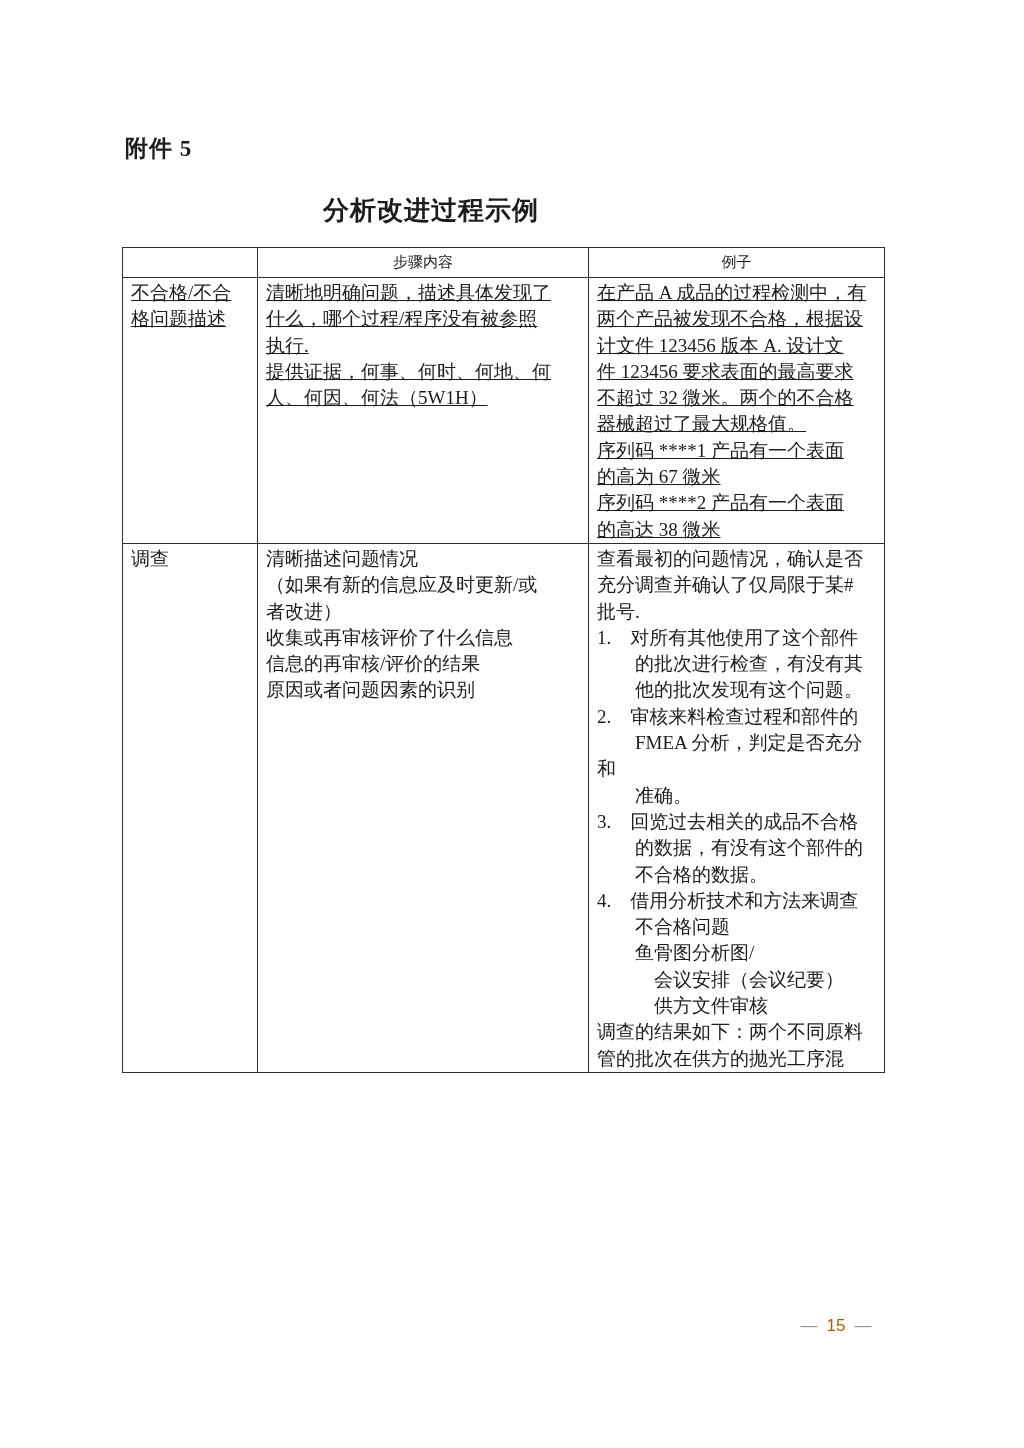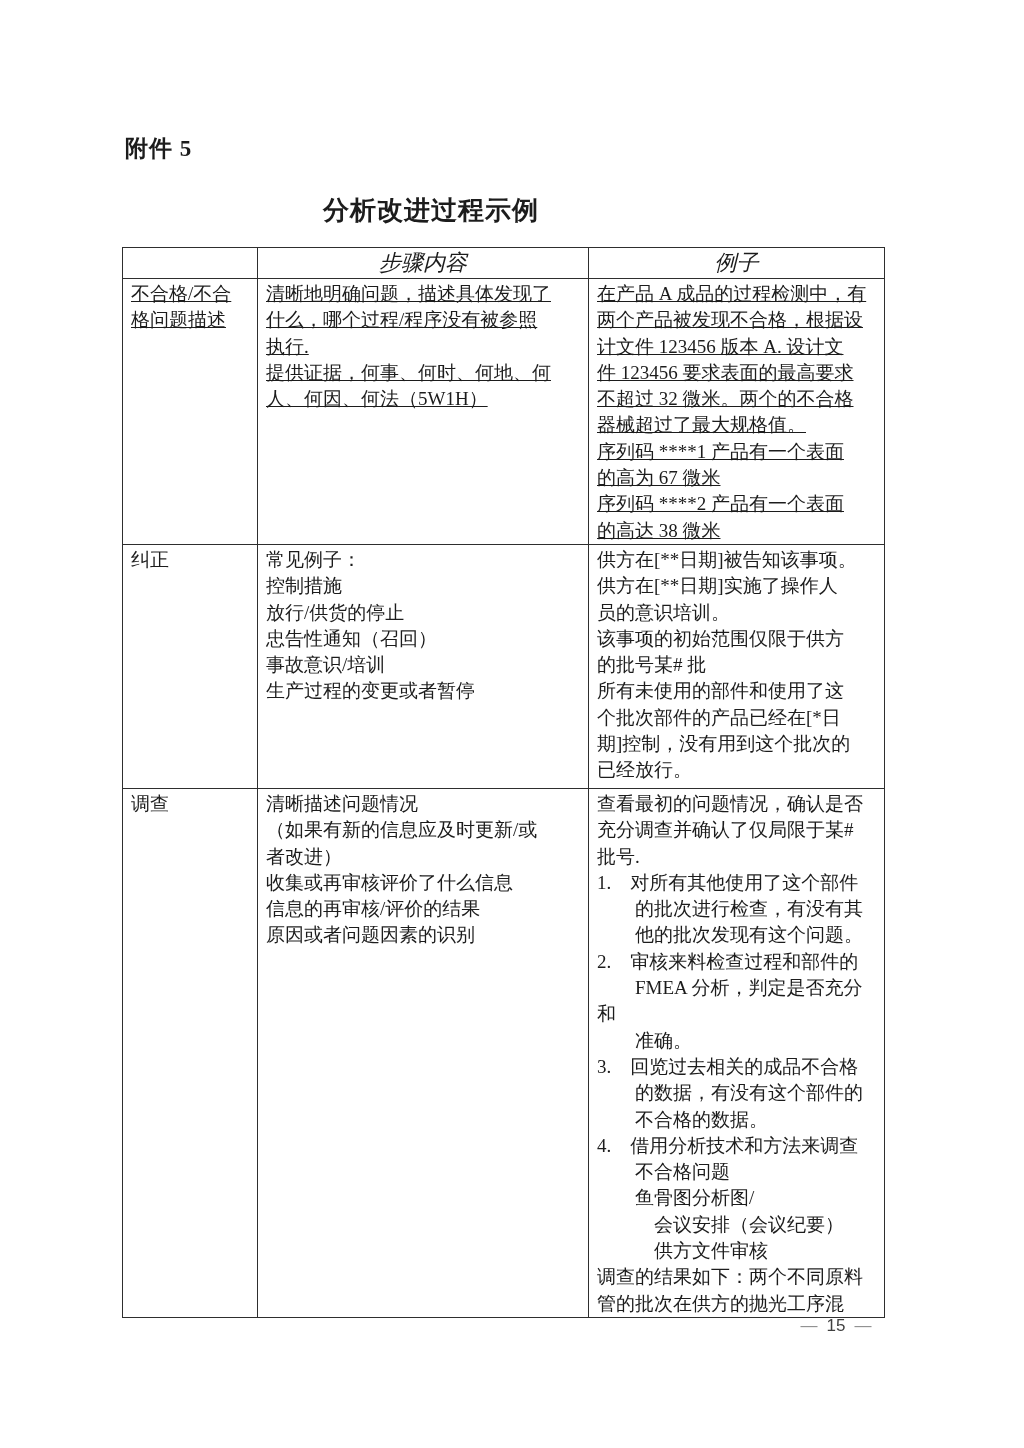--- a/index.html
+++ b/index.html
@@ -50,25 +50,24 @@
   table.doc-table col.c2 { width: 331px; }
   table.doc-table col.c3 { width: 296px; }
   table.doc-table th,
   table.doc-table td {
     border: 1px solid #2e2e2e;
     font-weight: normal;
     box-sizing: border-box;
   }
   table.doc-table thead th {
     height: 30px;
-    font-size: 22px;
+    font-size: 15px;
     text-align: center;
     vertical-align: middle;
     padding: 0;
-    font-style: italic;
   }
   table.doc-table tbody td {
     vertical-align: top;
     font-size: 19px;
     line-height: 26.3px;
     padding: 2px 8px 0 8px;
     white-space: pre-wrap;
     overflow: hidden;
   }
   tr.row-1 { height: 262px; text-decoration: underline; }
@@ -87,21 +86,21 @@
     justify-content: center;
     gap: 9px;
     font-size: 17px;
     font-family: "Liberation Sans", "DejaVu Sans", sans-serif;
   }
   .page-footer .dash {
     color: #8f8f8f;
     font-weight: normal;
   }
   .page-footer .pnum {
-    color: #404040;
+    color: #a16207;
   }
 </style>
 </head>
 <body>
 
 <div class="attachment-label">附件 5</div>
 
 <div class="title-wrap">
   <h1 class="doc-title">分析改进过程示例</h1>
 </div>
@@ -132,38 +131,20 @@
 两个产品被发现不合格，根据设
 计文件 123456 版本 A. 设计文
 件 123456 要求表面的最高要求
 不超过 32 微米。两个的不合格
 器械超过了最大规格值。
 序列码 ****1 产品有一个表面
 的高为 67 微米
 序列码 ****2 产品有一个表面
 的高达 38 微米</td>
     </tr>
-    <tr class="row-2">
-      <td>纠正</td>
-      <td>常见例子：
-控制措施
-放行/供货的停止
-忠告性通知（召回）
-事故意识/培训
-生产过程的变更或者暂停</td>
-      <td>供方在[**日期]被告知该事项。
-供方在[**日期]实施了操作人
-员的意识培训。
-该事项的初始范围仅限于供方
-的批号某# 批
-所有未使用的部件和使用了这
-个批次部件的产品已经在[*日
-期]控制，没有用到这个批次的
-已经放行。</td>
-    </tr>
     <tr class="row-3">
       <td>调查</td>
       <td>清晰描述问题情况
 （如果有新的信息应及时更新/或
 者改进）
 收集或再审核评价了什么信息
 信息的再审核/评价的结果
 原因或者问题因素的识别</td>
       <td class="cell-cut">查看最初的问题情况，确认是否
 充分调查并确认了仅局限于某#

